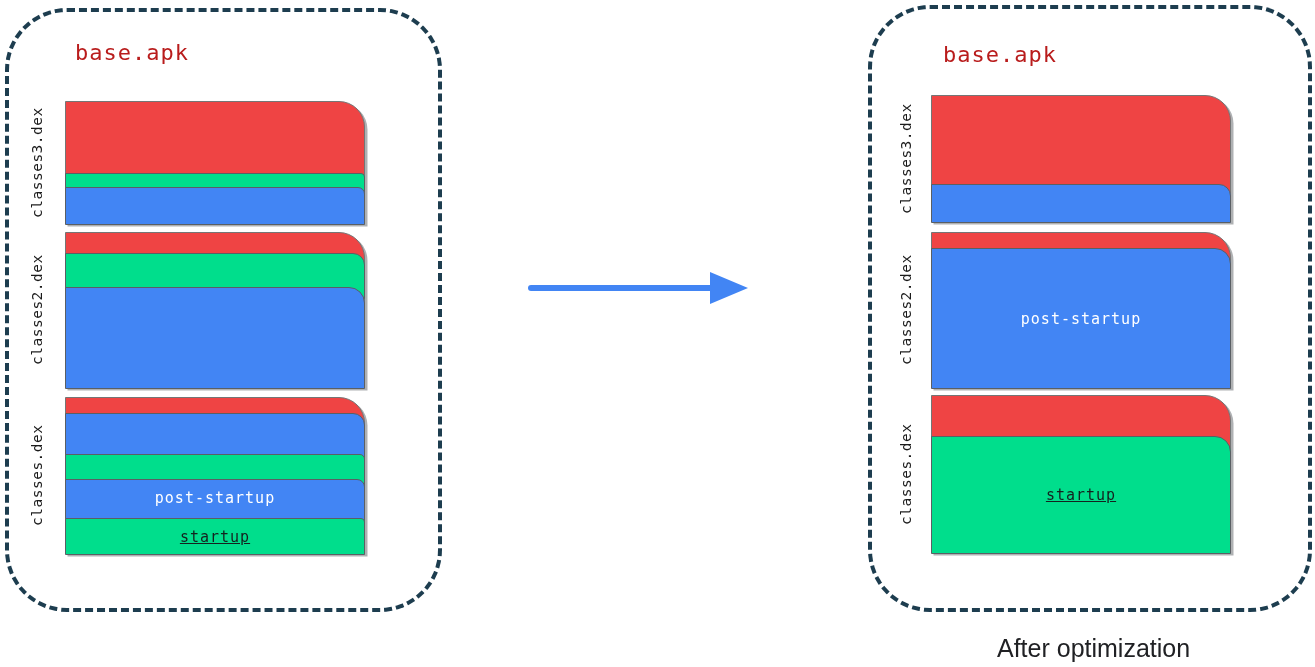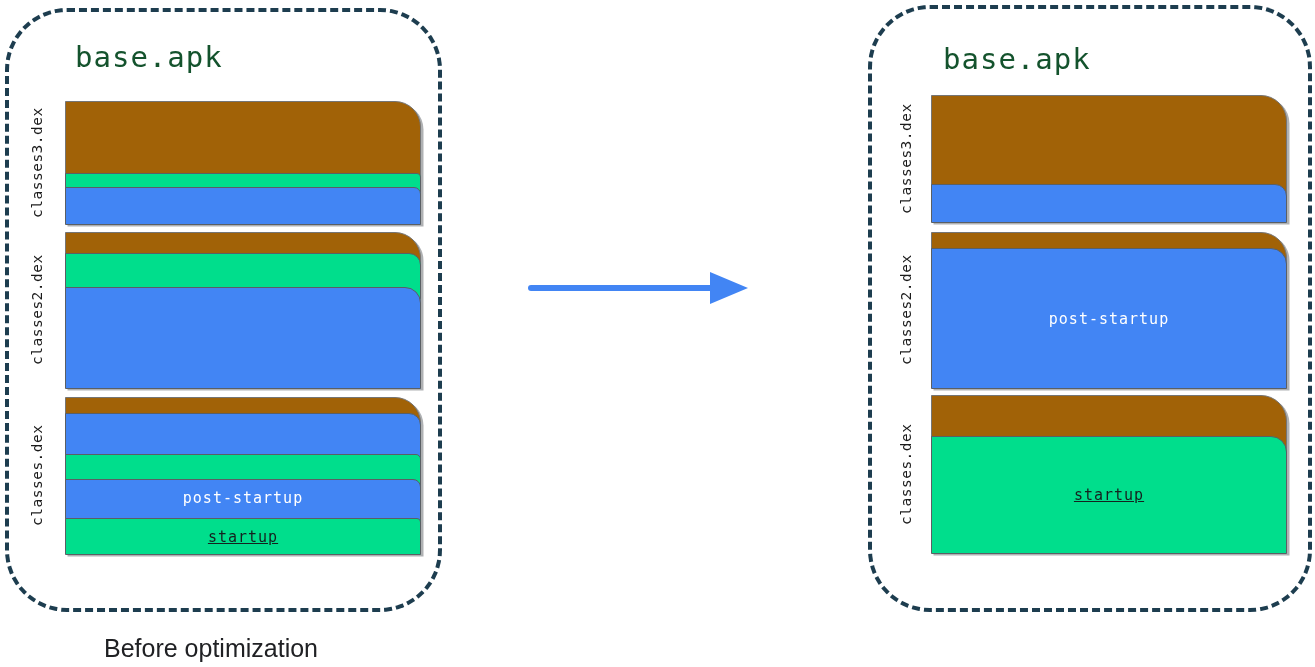--- a/index.html
+++ b/index.html
@@ -21,31 +21,31 @@
     border: 4px dashed #1d3d4f;
     border-radius: 62px;
     background: transparent;
   }
   .panel-before { left: 5px;   top: 8px; width: 437px; height: 604px; }
   .panel-after  { left: 868px; top: 5px; width: 444px; height: 607px; }
 
   .apk-title {
     position: absolute;
     font-family: "DejaVu Sans Mono", "Liberation Mono", monospace;
-    font-size: 29px;
+    font-size: 22px;
     letter-spacing: 1px;
-    color: #14532d;
+    color: #b91c1c;
     white-space: nowrap;
   }
 
   
   .page {
     position: absolute;
-    width: 356px;
-    background: #a16207;
+    width: 300px;
+    background: #ef4444;
     border: 1.5px solid #757575;
     border-top-right-radius: 26px;
     box-shadow: 2.5px 2.5px 0 rgba(110,113,116,0.55);
   }
   .band {
     position: absolute;
     left: -1px;
     right: -1px;
     border: 1.5px solid #5a5f64;
   }
@@ -127,21 +127,20 @@
   <div class="dexlabel" style="left:26px; top:397px; height:157px;">classes.dex</div>
   <div class="page" style="left:65px; top:397px; height:157px;">
     <div class="band" style="top: 15px; height: 52px; border-top-right-radius: 12px; background-color: rgb(66, 133, 244);"></div>
     <div class="band" style="top: 56px; height: 36px; border-top-right-radius: 5px; background-color: rgb(0, 222, 140);"></div>
     <div class="band" style="top: 81px; height: 48px; border-top-right-radius: 8px; background-color: rgb(66, 133, 244);"></div>
     <div class="band" style="top: 120px; height: 37px; border-top-right-radius: 4px; background-color: rgb(0, 222, 140);"></div>
     <div class="seg-label light" style="top:81px; height:38px;">post-startup</div>
     <div class="seg-label dark" style="top:120px; height:37px;">startup</div>
   </div>
 
-  <div class="caption" style="left:104px; top:634px;">Before optimization</div>
 
   <div class="arrow-shaft" style="background-color: rgb(66, 133, 244);"></div>
   <div class="arrow-head"></div>
 
   <div class="apk-panel panel-after"></div>
 
   <div class="apk-title" style="left:943px; top:42px;">base.apk</div>
 
   <div class="dexlabel" style="left:895px; top:95px; height:127px;">classes3.dex</div>
   <div class="page" style="left:931px; top:95px; height:127px;">
@@ -153,14 +152,15 @@
     <div class="band" style="top: 15px; height: 141px; border-top-right-radius: 16px; background-color: rgb(66, 133, 244);"></div>
     <div class="seg-label light" style="top:15px; height:141px;">post-startup</div>
   </div>
 
   <div class="dexlabel" style="left:895px; top:395px; height:158px;">classes.dex</div>
   <div class="page" style="left:931px; top:395px; height:158px;">
     <div class="band" style="top: 40px; height: 118px; border-top-right-radius: 16px; background-color: rgb(0, 222, 140);"></div>
     <div class="seg-label dark" style="top:40px; height:118px;">startup</div>
   </div>
 
+  <div class="caption" style="left:997px; top:634px;">After optimization</div>
 
 </div>
 
 </body></html>

